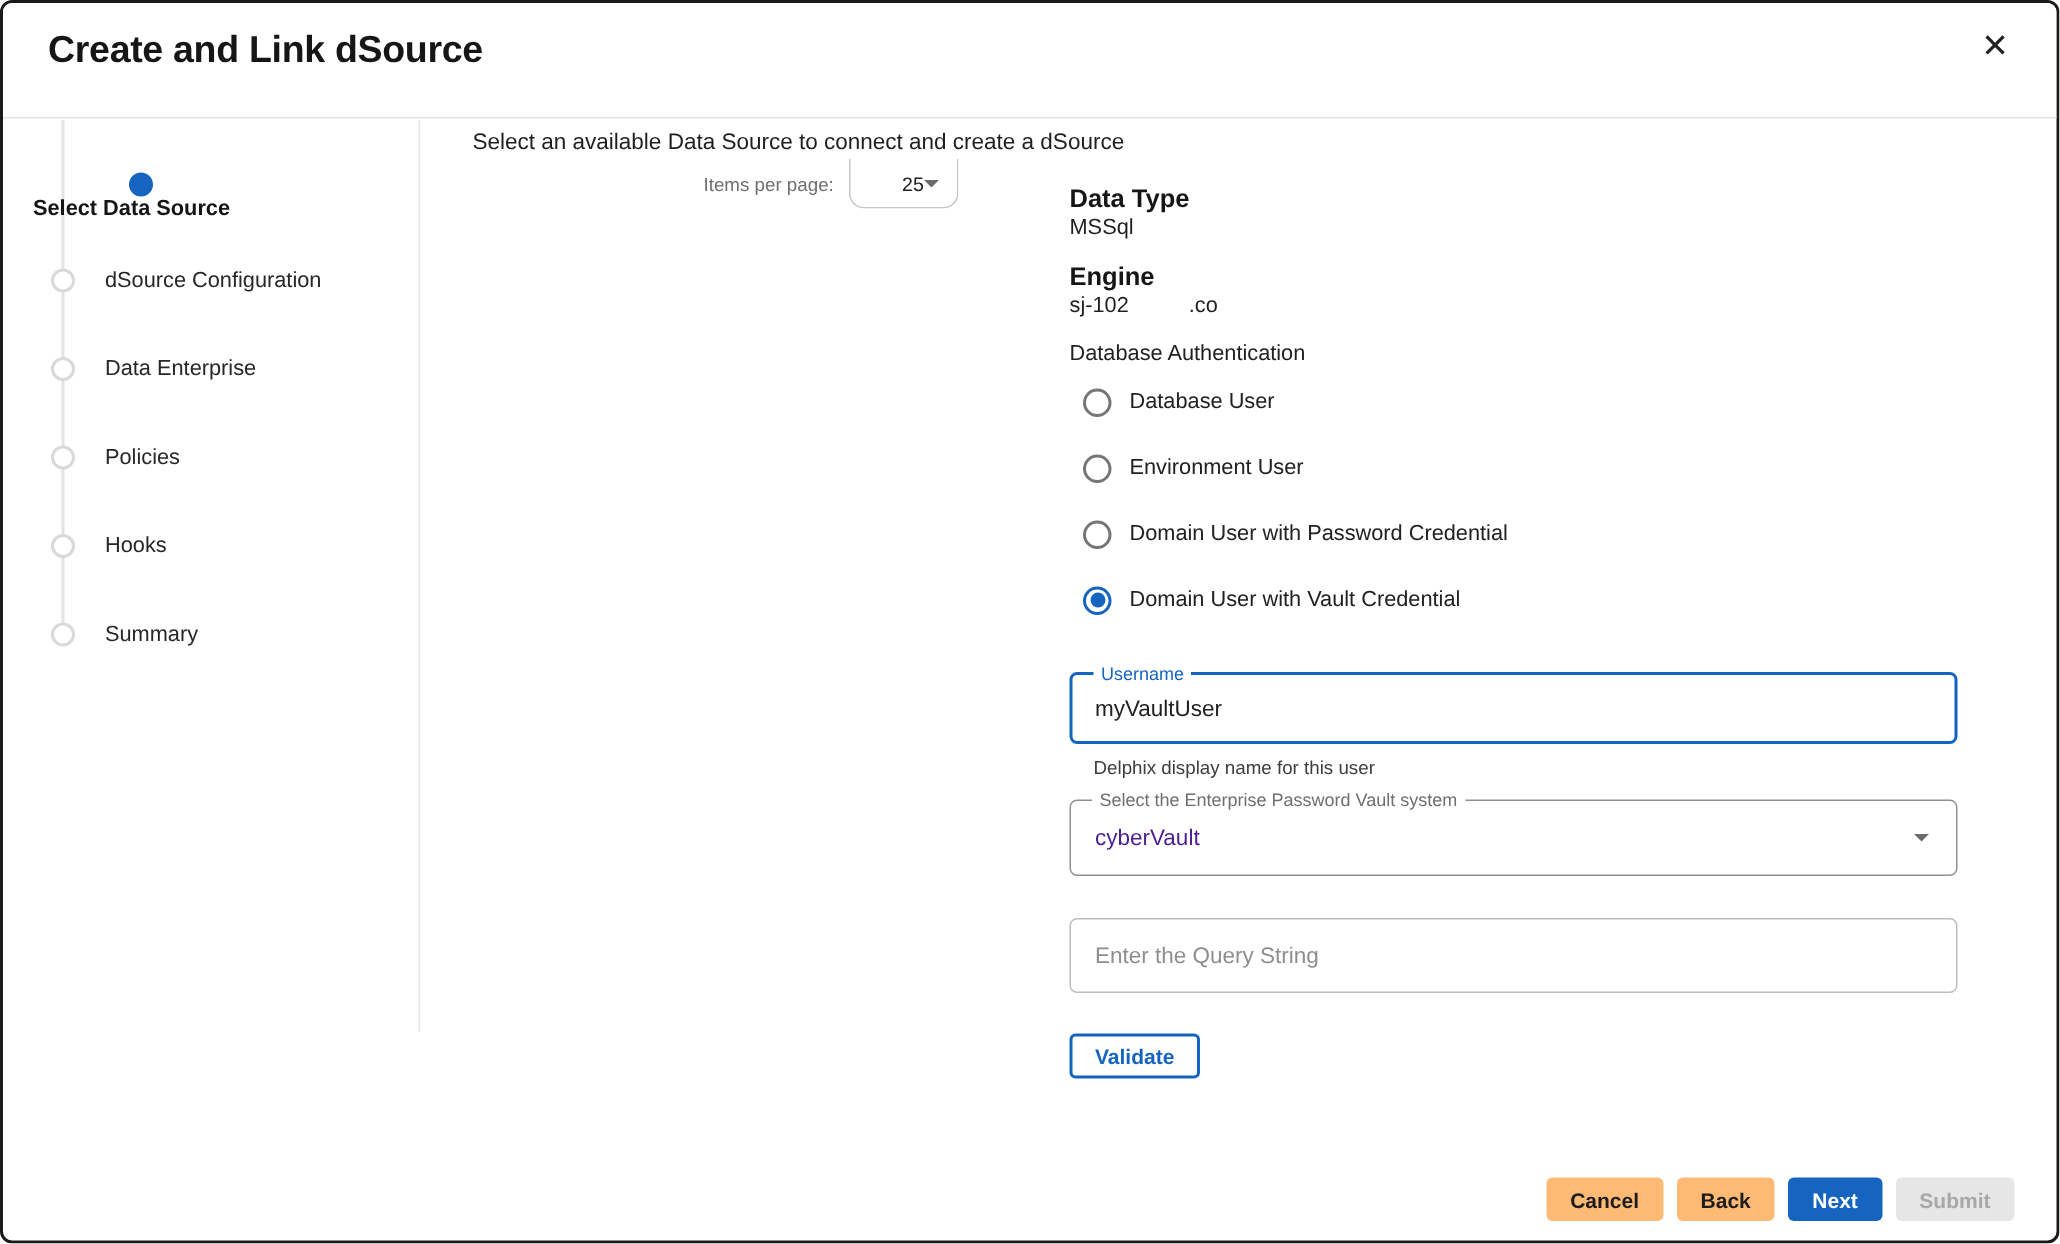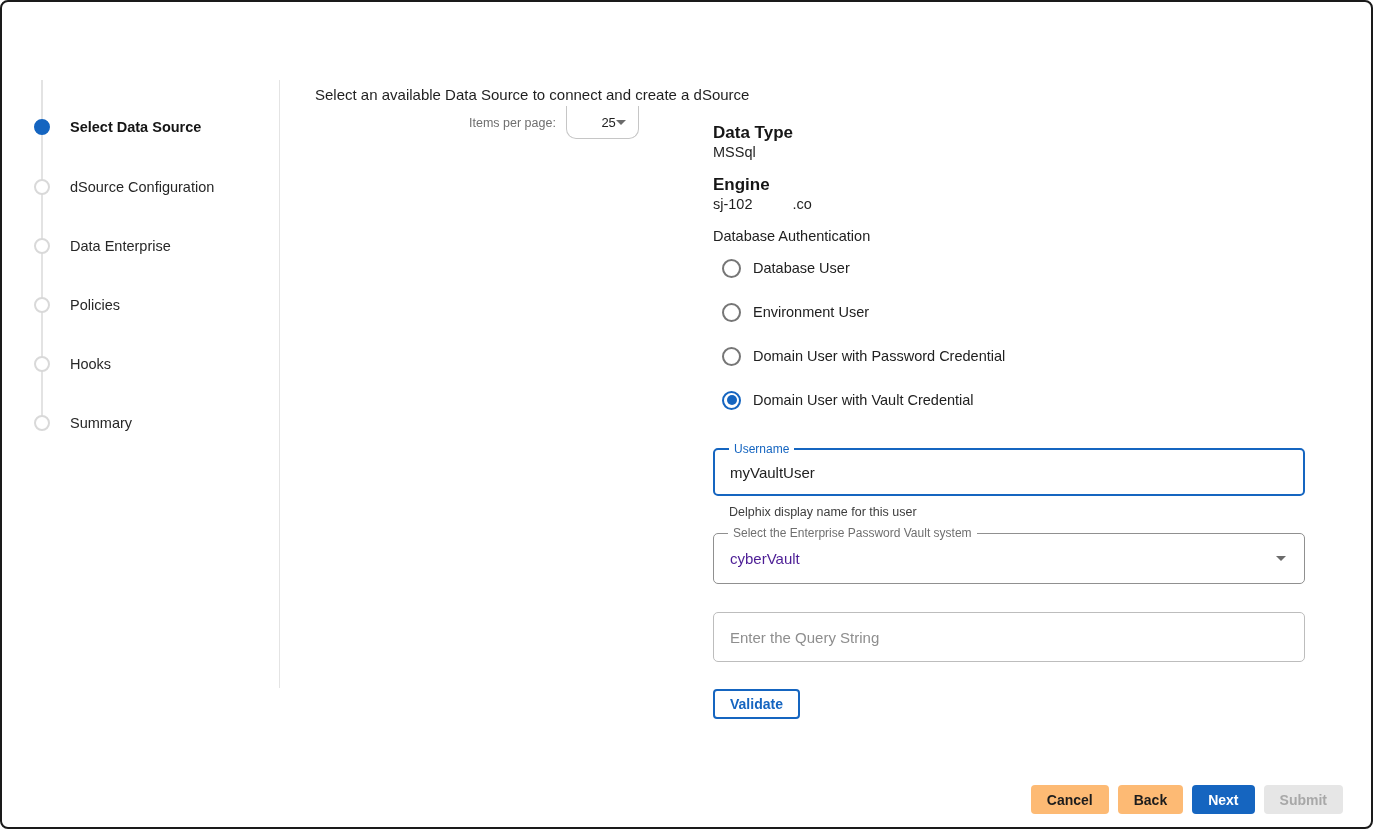--- a/index.html
+++ b/index.html
@@ -146,25 +146,29 @@
   }
   .btn.secondary { background: #fdba74; color: #1c1c1c; }
   .btn.primary { background: #1565C0; color: #fff; }
   .btn.disabled { background: #e6e6e6; color: #a8a8a8; cursor: default; }
 </style>
 </head>
 <body>
 
 <div class="window">
 
+  <div class="header">
+    <div class="title">Create and Link dSource</div>
+    <button class="close-btn">✕</button>
+  </div>
 
   <div class="sidebar">
     <div class="step-line"></div>
 
-    <div class="step active" style="top:35px;">
+    <div class="step active" style="top:35px;flex-direction:column;">
       <span class="step-dot"></span>
       <span class="step-label">Select Data Source</span>
     </div>
     <div class="step" style="top:95px;">
       <span class="step-dot"></span>
       <span class="step-label">dSource Configuration</span>
     </div>
     <div class="step" style="top:154px;">
       <span class="step-dot"></span>
       <span class="step-label">Data Enterprise</span>

